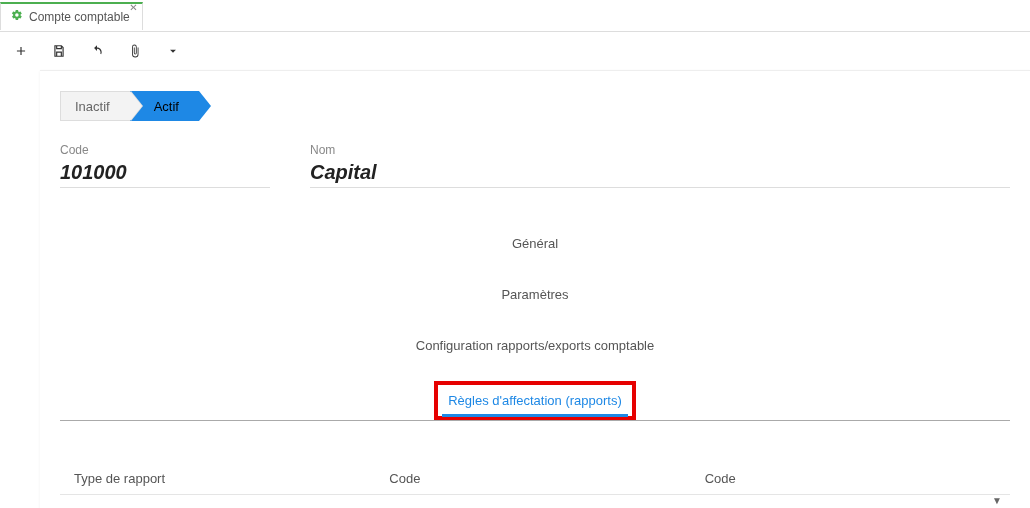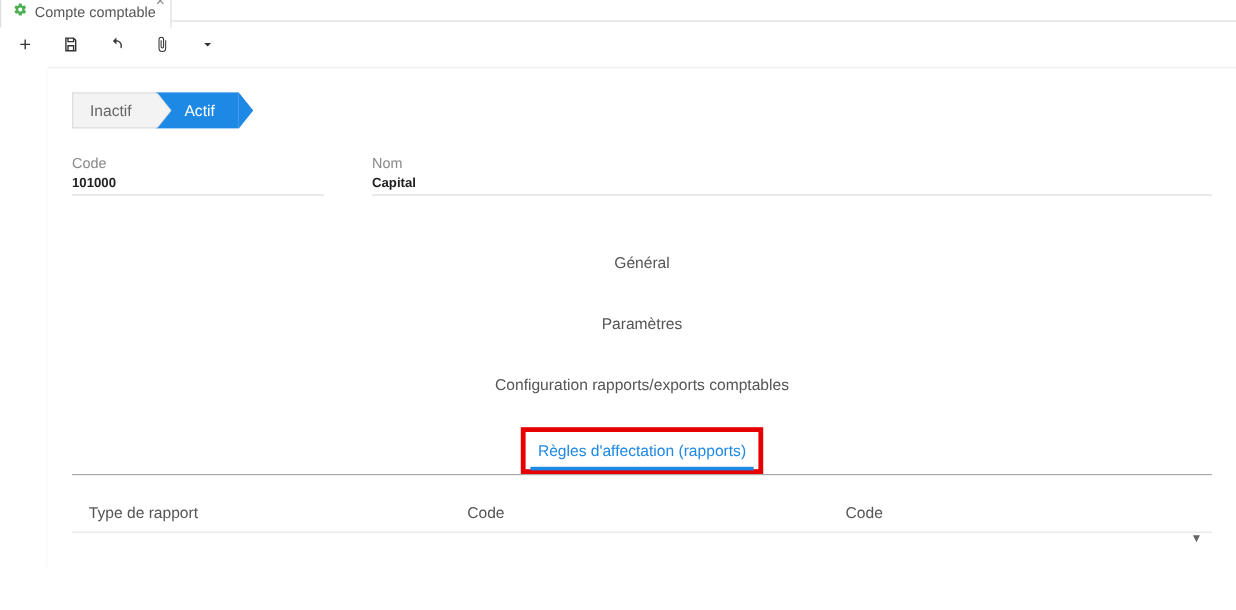--- a/index.html
+++ b/index.html
@@ -1,53 +1,53 @@
 <!DOCTYPE html>
 <html><head>
   <meta charset="utf-8">
   <style>
     * { box-sizing: border-box; margin: 0; padding: 0; }
     body { font-family: Arial, Helvetica, sans-serif; font-size: 13px; color: #333; background: #fff; width: 1030px; }
 
-    .tab-bar { display: flex; align-items: center; border-bottom: 1px solid #ddd; height: 18px; }
+    .tab-bar { display: flex; align-items: center; border-bottom: 1px solid #ddd; height: 32px; }
     .tab { position: relative; display: flex; align-items: center; padding: 5px 12px 5px 10px; border-top: 2px solid #4caf50; border-left: 1px solid #ddd; border-right: 1px solid #ddd; background: #fff; height: 28px; font-size: 12px; color: #555; }
     .tab .gear { color: #4caf50; margin-right: 6px; font-size: 12px; }
     .tab .close { position: absolute; top: -2px; right: 4px; font-size: 10px; color: #888; cursor: pointer; }
 
     .toolbar { display: flex; align-items: center; gap: 24px; padding: 12px 14px; }
     .tool-btn { font-size: 14px; color: #333; cursor: pointer; }
     .tool-btn svg { width: 14px; height: 14px; display: block; }
 
     .card-wrap { padding: 0 0 0 40px; }
     .card { border-top: 1px solid #eee; padding: 20px 20px 30px 20px; box-shadow: 0 1px 3px rgba(0,0,0,0.06); }
 
     .status-row { display: flex; align-items: center; margin-bottom: 22px; }
     .status-seg { position: relative; height: 30px; display: flex; align-items: center; padding: 0 20px 0 14px; font-size: 13px; }
     .seg-inactif { background: #f3f3f3; color: #666; border: 1px solid #ddd; border-right: none; z-index: 1; }
     .seg-inactif::after { content: ""; position: absolute; right: -12px; top: -1px; border-top: 15px solid transparent; border-bottom: 15px solid transparent; border-left: 12px solid #f3f3f3; z-index: 3; }
     .seg-inactif::before { content: ""; position: absolute; right: -13px; top: -1px; border-top: 15px solid transparent; border-bottom: 15px solid transparent; border-left: 12px solid #ddd; z-index: 2; }
-    .seg-actif { background: #1e88e5; color: #ffffff; padding-left: 24px; }
+    .seg-actif { background: #1e88e5; color: #000000; padding-left: 24px; }
     .seg-actif::after { content: ""; position: absolute; right: -12px; top: 0; border-top: 15px solid transparent; border-bottom: 15px solid transparent; border-left: 12px solid #1e88e5; }
 
     .field-row { display: flex; gap: 40px; margin-bottom: 40px; }
     .field { display: flex; flex-direction: column; }
     .field.code { flex: 0 0 210px; }
     .field.nom { flex: 1; }
     .field label { font-size: 12px; color: #888; margin-bottom: 2px; }
-    .field .value { font-size: 11px; font-weight: 600; color: #222; padding: 2px 0 3px 0; border-bottom: 1px solid #ddd; }
+    .field .value { font-size: 20px; font-weight: 600; color: #222; padding: 2px 0 3px 0; border-bottom: 1px solid #ddd; font-style: italic; }
 
     .tabs-row { display: flex; align-items: center; gap: 20px; border-bottom: 1px solid #aaa; padding: 0 4px; flex-direction: column; }
     .subtab { padding: 8px 4px; font-size: 13px; color: #555; cursor: pointer; position: relative; }
     .subtab.active { color: #1e88e5; }
     .subtab.active::after { content: ""; position: absolute; left: 0; right: 0; bottom: -1px; height: 3px; background: #1e88e5; }
     .highlight-box { border: 4px solid #e60000; padding: 4px; display: inline-block; }
     .highlight-box .subtab { padding: 4px 6px; }
     .highlight-box .subtab.active::after { bottom: -5px; }
 
-    .table { margin-top: 16px; }
+    .table { margin-top: 42px; }
     .table-head { display: flex; align-items: center; border-bottom: 1px solid #e5e5e5; padding: 8px 0; font-size: 13px; color: #555; position: relative; }
     .th { flex: 1; padding-left: 10px; }
     .th.first { padding-left: 14px; }
     .dropdown-arrow { position: absolute; right: 8px; bottom: -12px; font-size: 10px; color: #666; cursor: pointer; }
   </style>
 </head>
 <body>
 
 <div class="tab-bar">
   <div class="tab">
@@ -108,21 +108,21 @@
       </div>
       <div class="field nom">
         <label>Nom</label>
         <div class="value">Capital</div>
       </div>
     </div>
 
     <div class="tabs-row">
       <div class="subtab">Général</div>
       <div class="subtab">Paramètres</div>
-      <div class="subtab">Configuration rapports/exports comptables</div>
+      <div class="subtab">Configuration rapports/exports comptable</div>
       <div class="highlight-box">
         <div class="subtab active">Règles d'affectation (rapports)</div>
       </div>
     </div>
 
     <div class="table">
       <div class="table-head">
         <div class="th first">Type de rapport</div>
         <div class="th">Code</div>
         <div class="th">Code</div>

